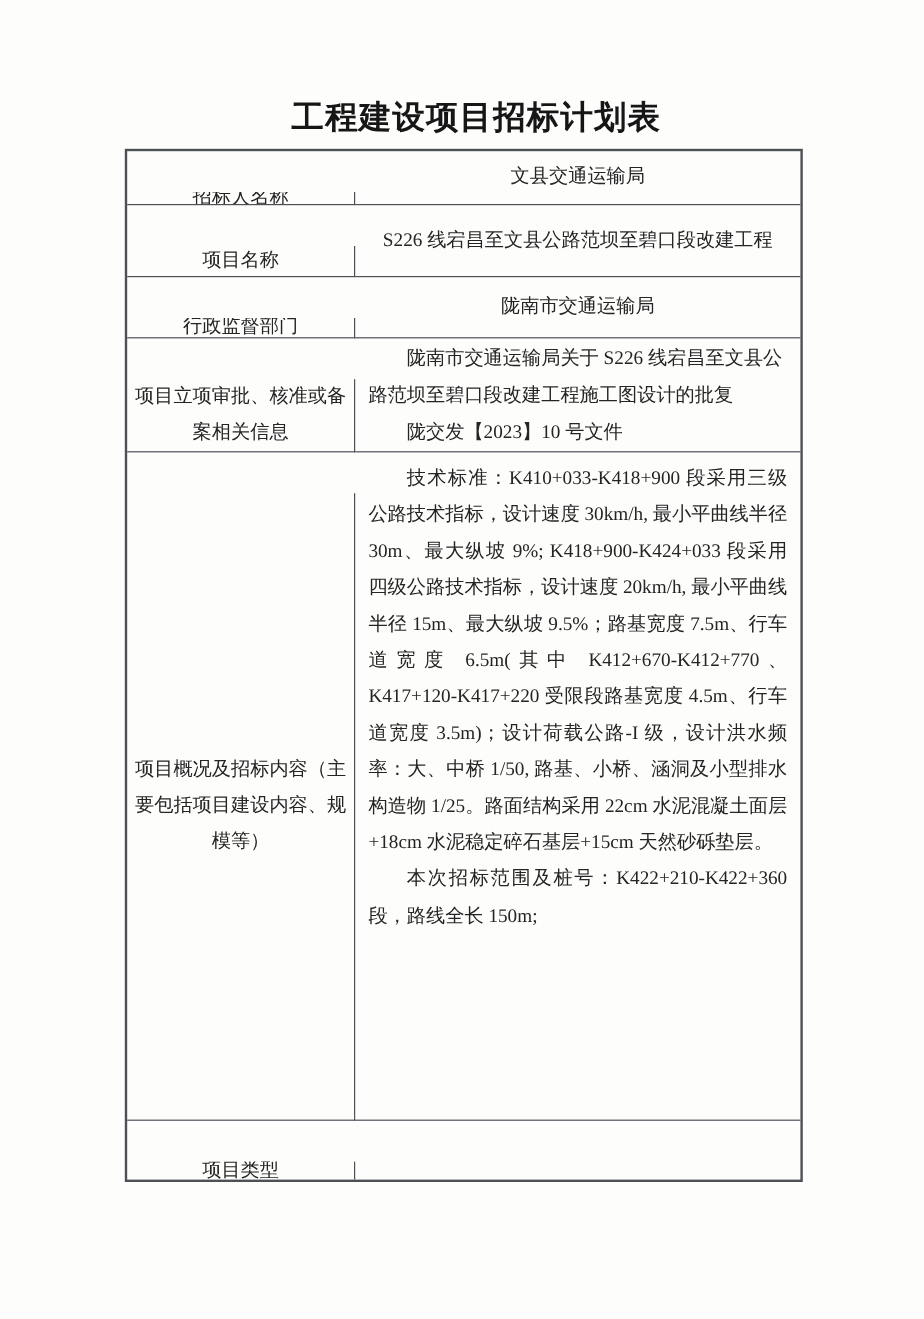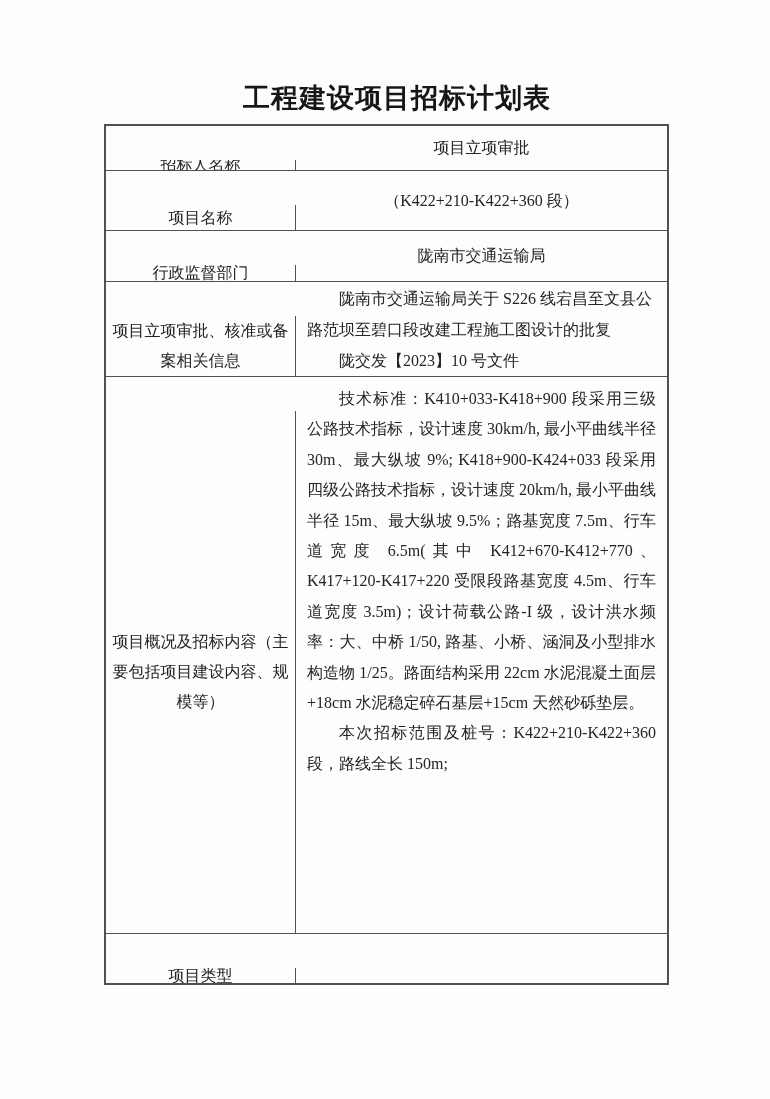--- a/index.html
+++ b/index.html
@@ -73,25 +73,25 @@
   .line{display:block;}
 </style>
 </head>
 <body>
 
 <div class="doc-title">工程建设项目招标计划表</div>
 
 <div class="bid-table">
 
   <div class="cell col1 label-cell">招标人名称</div>
-  <div class="cell value-center">项目立项审批</div>
+  <div class="cell value-center">文县交通运输局</div>
 
   <div class="cell col1 label-cell">项目名称</div>
   <div class="cell value-center">
-    <span class="line">（K422+210-K422+360 段）</span>
+    <span class="line">S226 线宕昌至文县公路范坝至碧口段改建工程</span>
   </div>
 
   <div class="cell col1 label-cell">行政监督部门</div>
   <div class="cell value-center">陇南市交通运输局</div>
 
   <div class="cell col1 label-cell">项目立项审批、核准或备案相关信息</div>
   <div class="cell value-text vcenter">
     <p>陇南市交通运输局关于 S226 线宕昌至文县公路范坝至碧口段改建工程施工图设计的批复</p>
     <p>陇交发【2023】10 号文件</p>
   </div>

